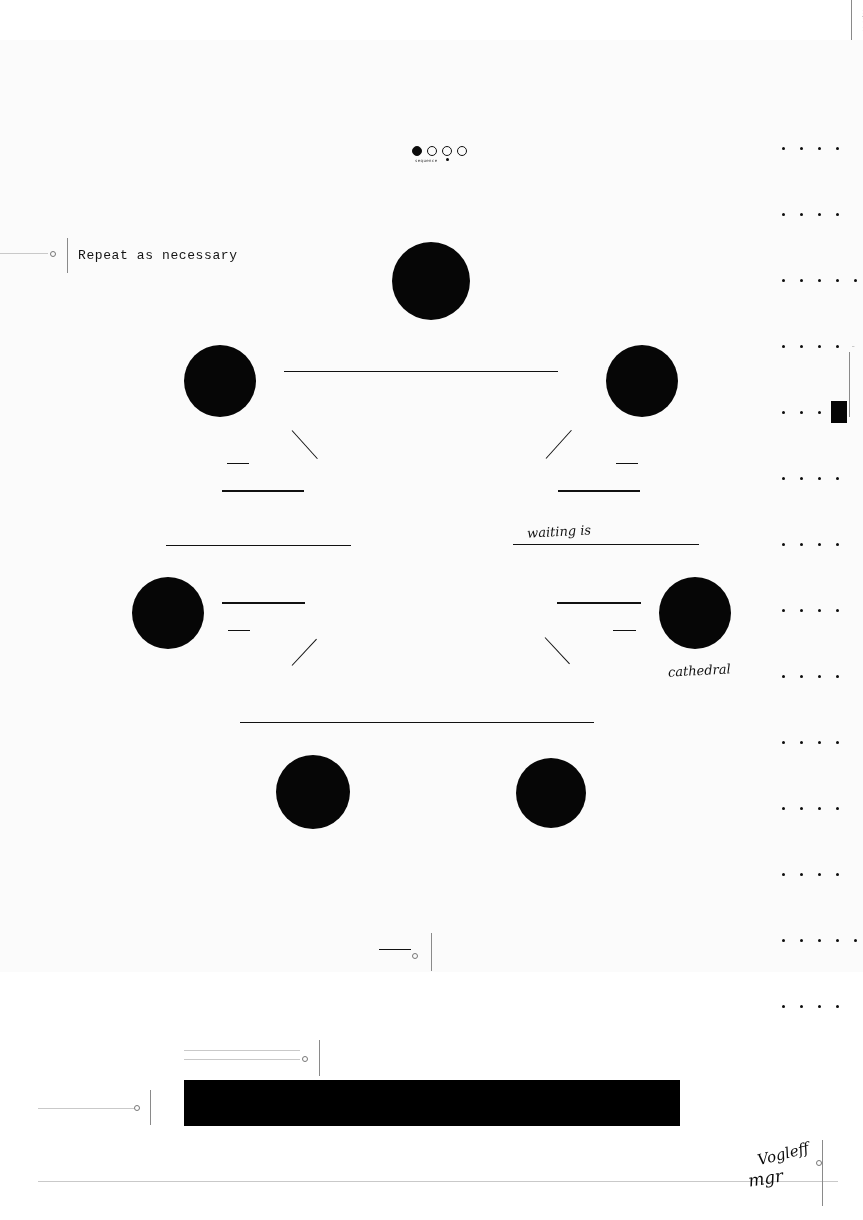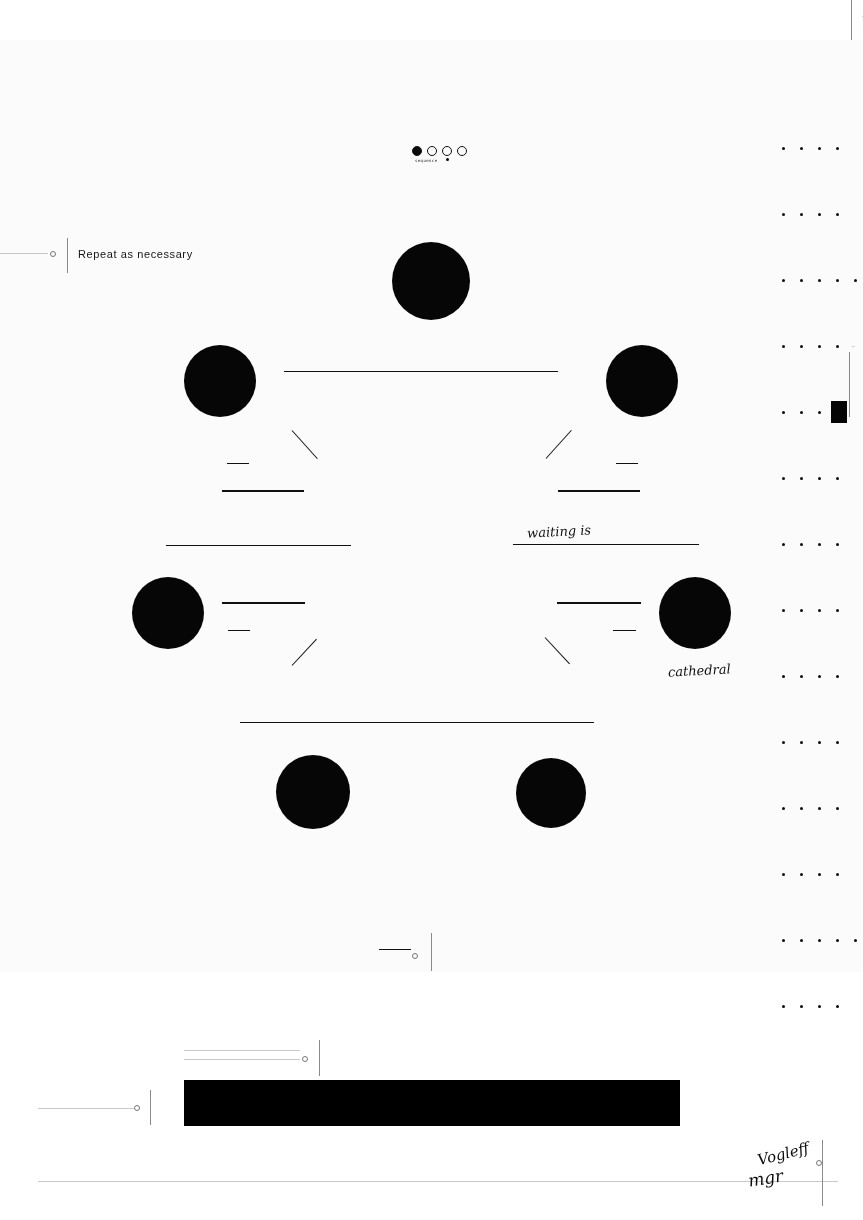--- a/index.html
+++ b/index.html
@@ -51,22 +51,22 @@
   }
   .stroke {
     position: absolute;
     background: #111111;
     height: 1px;
     transform-origin: left center;
   }
   .stroke.thick { height: 2px; }
   .mono-label {
     position: absolute;
-    font-family: Liberation Sans, sans-serif;
-    font-size: 11px;
+    font-family: Liberation Mono, monospace;
+    font-size: 13px;
     letter-spacing: 0.6px;
     color: #141414;
     white-space: nowrap;
   }
   .hand {
     position: absolute;
     font-family: "DejaVu Serif", serif;
     font-style: italic;
     font-size: 13px;
     color: #101010;

